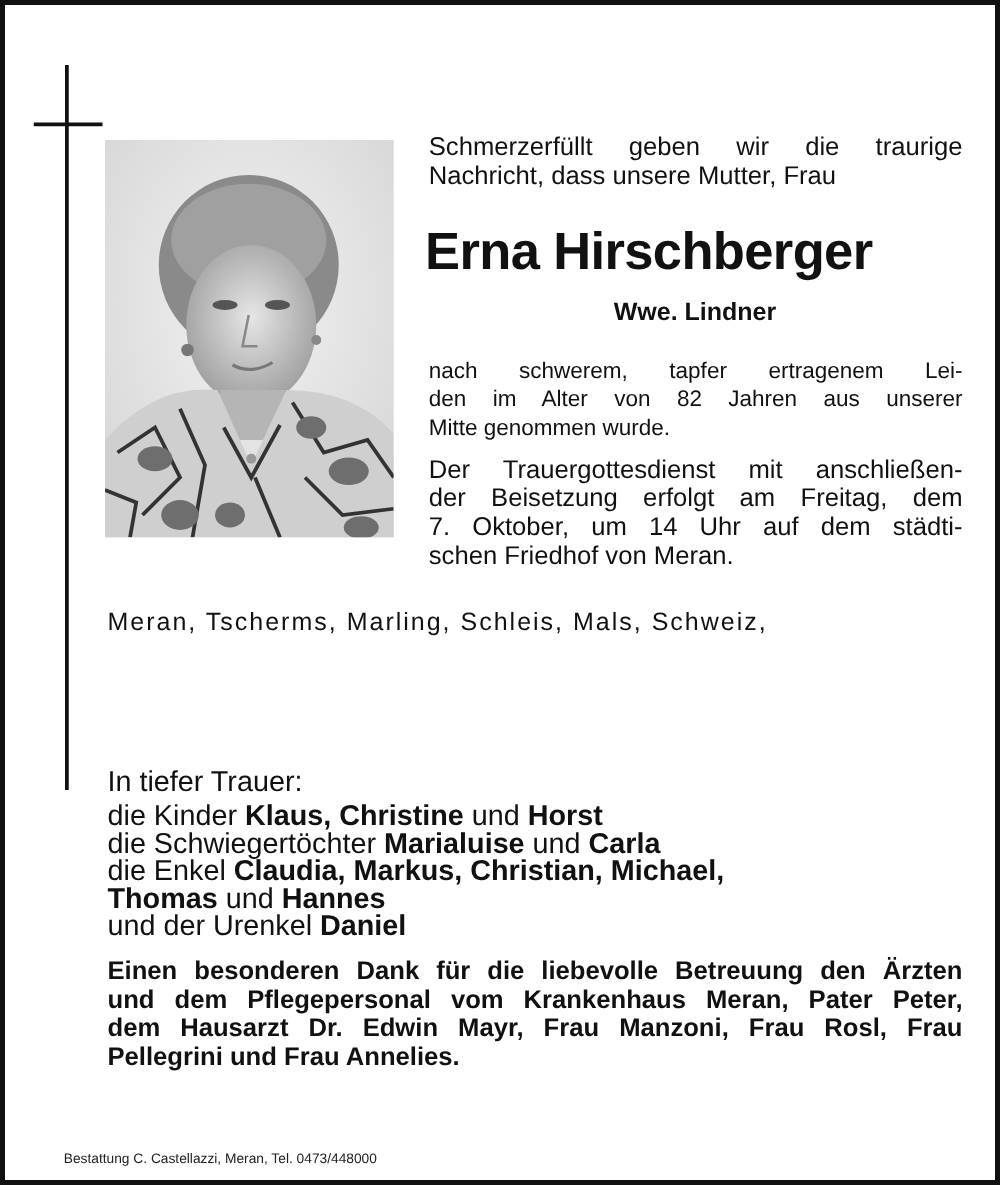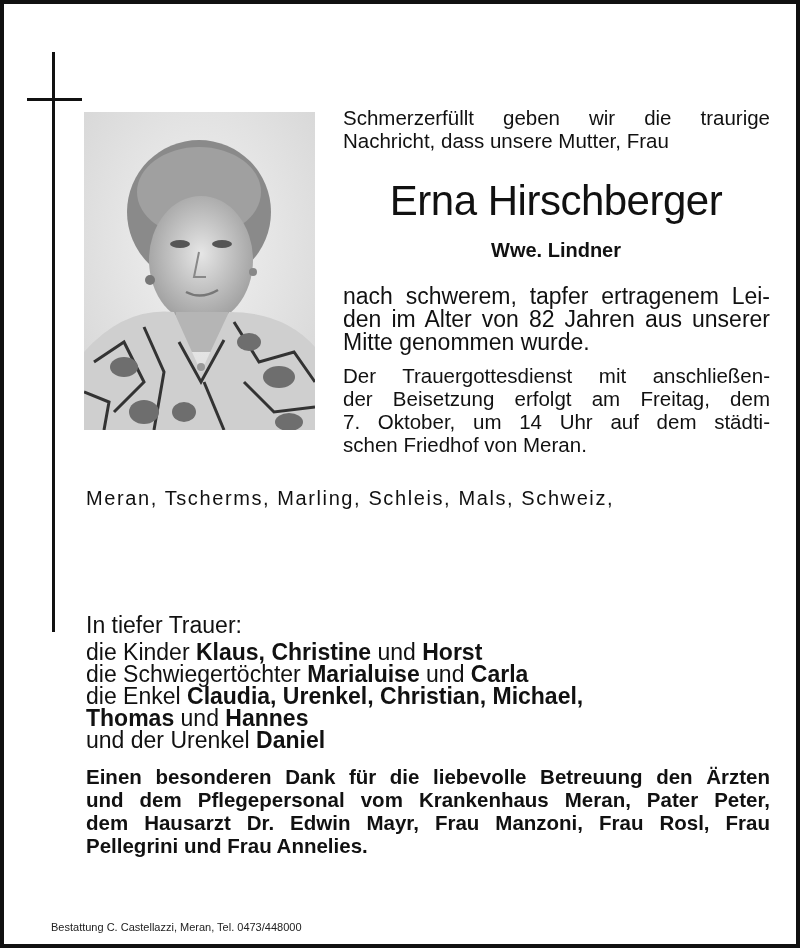--- a/index.html
+++ b/index.html
@@ -4,23 +4,23 @@
   <style>
     html, body { margin: 0; padding: 0; background: #ffffff; }
     body { width: 800px; height: 948px; position: relative; overflow: hidden; font-family: "Liberation Sans", sans-serif; color: #111; }
     .frame { position: absolute; left: 0; top: 0; width: 800px; height: 948px; box-sizing: border-box;
              border-top: 4px solid #111; border-left: 4px solid #111; border-right: 4px solid #111; border-bottom: 4px solid #111; }
     .cross-v { position: absolute; left: 52px; top: 52px; width: 3px; height: 580px; background: #111; }
     .cross-h { position: absolute; left: 27px; top: 98px; width: 55px; height: 3px; background: #111; }
     .photo { position: absolute; left: 84px; top: 112px; width: 231px; height: 318px; overflow: hidden; background: #e8e8e8; }
     .photo svg { display: block; }
     .intro { position: absolute; left: 343px; top: 106px; width: 427px; font-size: 20.5px; line-height: 23px; text-align: justify; }
-    .name { position: absolute; left: 340px; top: 176px; width: 432px; text-align: center; font-size: 42px; font-weight: normal; letter-spacing: -0.5px; line-height: 50px; }
+    .name { position: absolute; left: 340px; top: 176px; width: 432px; font-size: 42px; font-weight: bold; letter-spacing: -0.5px; line-height: 50px; }
     .widow { position: absolute; left: 340px; top: 237px; width: 432px; text-align: center; font-size: 20px; font-weight: bold; line-height: 26px; }
-    .body1 { position: absolute; left: 343px; top: 285px; width: 427px; font-size: 23px; line-height: 23px; text-align: justify; hyphens: manual; }
+    .body1 { position: absolute; left: 343px; top: 285px; width: 427px; font-size: 18px; line-height: 23px; text-align: justify; hyphens: manual; }
     .body2 { position: absolute; left: 343px; top: 364px; width: 427px; font-size: 20.5px; line-height: 23px; text-align: justify; }
     .line { display: block; text-align: justify; text-align-last: justify; white-space: nowrap; }
     .line.last { text-align-last: left; }
     .places { position: absolute; left: 86px; top: 487px; width: 600px; font-size: 20px; line-height: 22px; }
     .places .spaced { letter-spacing: 1.6px; }
     .mourn { position: absolute; left: 86px; top: 590px; width: 600px; font-size: 23px; line-height: 22px; margin-top: 24px; }
     .mourn .head { margin-bottom: 5px; }
     .mourn b { font-weight: bold; }
     .thanks { position: absolute; left: 86px; top: 765px; width: 684px; font-size: 20.5px; line-height: 23px; font-weight: bold; }
     .footer { position: absolute; left: 23px; top: 920px; font-size: 11px; line-height: 14px; color: #222; padding-left: 28px; }
@@ -109,21 +109,21 @@
 </div>
 
 <div class="places">
   <div class="spaced">Meran, Tscherms, Marling, Schleis, Mals, Schweiz,</div>
 </div>
 
 <div class="mourn">
   <div class="head">In tiefer Trauer:</div>
   <div><span>die Kinder </span><b>Klaus, Christine</b><span> und </span><b>Horst</b></div>
   <div><span>die Schwiegertöchter </span><b>Marialuise</b><span> und </span><b>Carla</b></div>
-  <div><span>die Enkel </span><b>Claudia, Urenkel, Christian, Michael,</b></div>
+  <div><span>die Enkel </span><b>Claudia, Markus, Christian, Michael,</b></div>
   <div><b>Thomas</b><span> und </span><b>Hannes</b></div>
   <div><span>und der Urenkel </span><b>Daniel</b></div>
 </div>
 
 <div class="thanks">
   <span class="line">Einen besonderen Dank für die liebevolle Betreuung den Ärzten</span>
   <span class="line">und dem Pflegepersonal vom Krankenhaus Meran, Pater Peter,</span>
   <span class="line">dem Hausarzt Dr. Edwin Mayr, Frau Manzoni, Frau Rosl, Frau</span>
   <span class="line last">Pellegrini und Frau Annelies.</span>
 </div>

